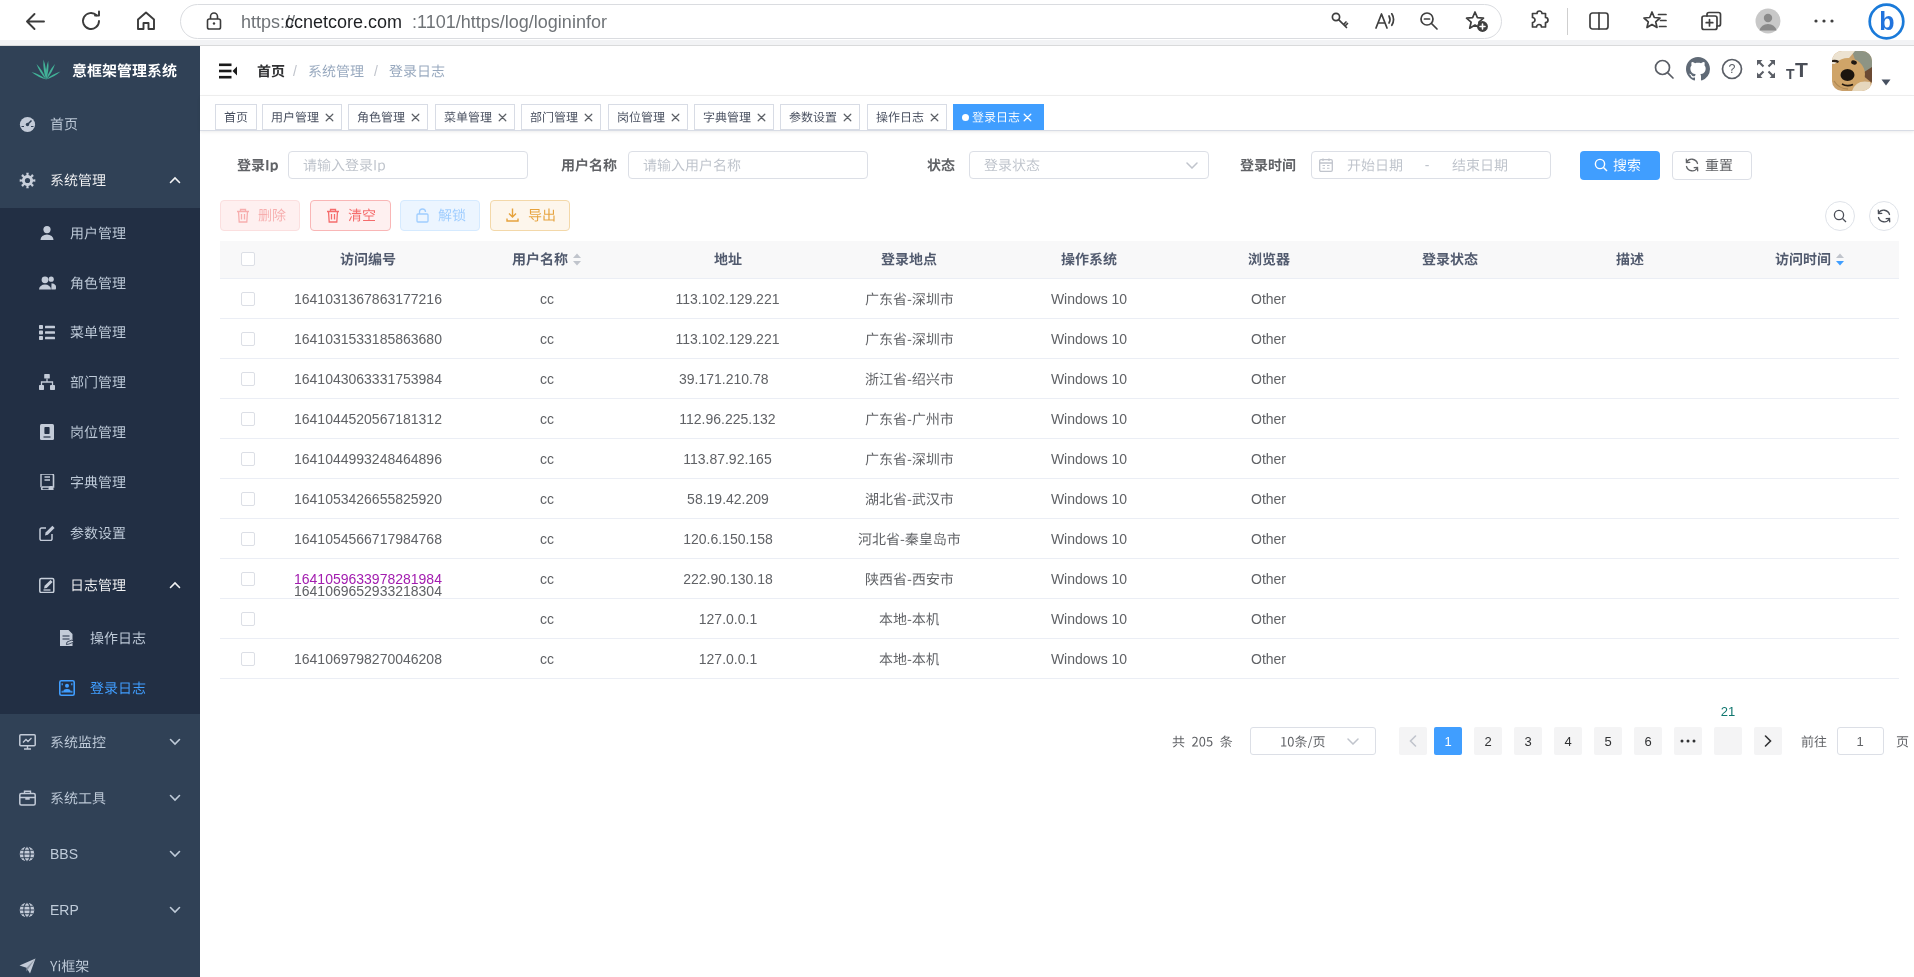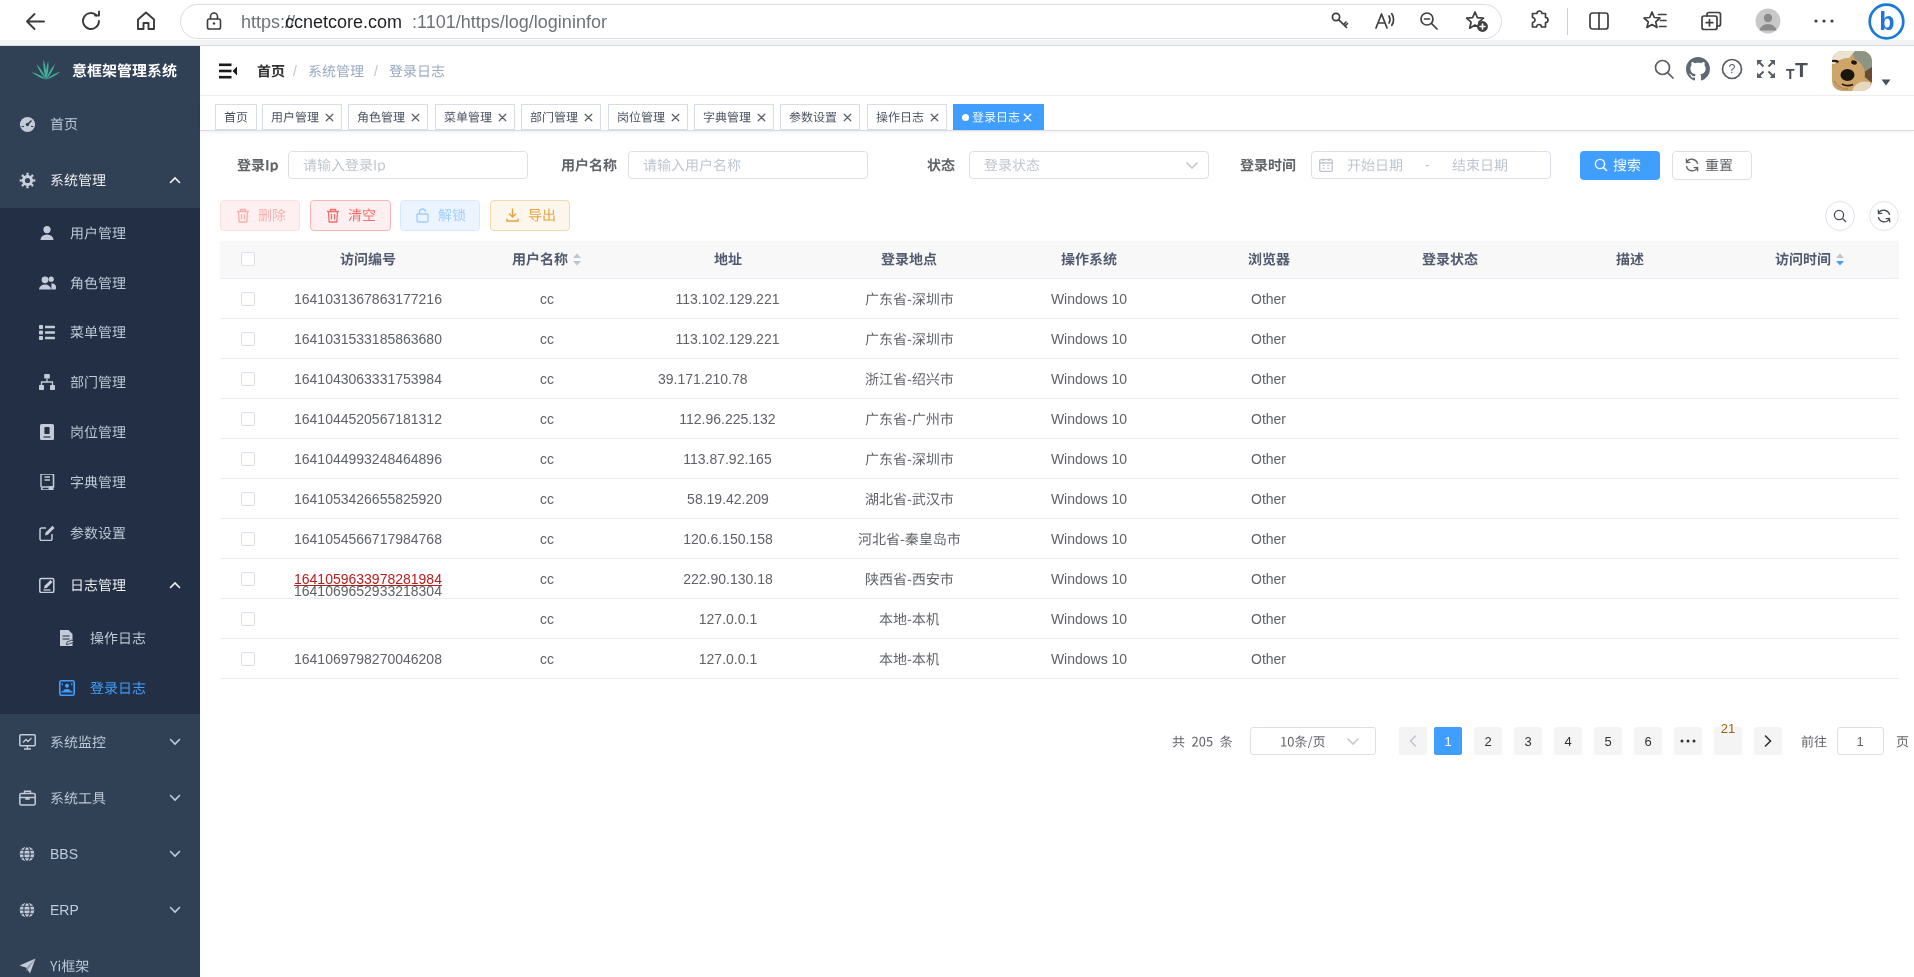--- a/index.html
+++ b/index.html
@@ -975,21 +975,21 @@
       <use href="#r5733" x="1087"></use>
       <use href="#r5e02" x="1337"></use>
     </svg>
   </div>
 <div class="ab" style="left:1050.9px;top:330.9px;font:14px 'Liberation Sans',sans-serif;color:#606266;line-height:16px;white-space:nowrap;">Windows 10</div>
 <div class="ab" style="left:1251.0px;top:330.9px;font:14px 'Liberation Sans',sans-serif;color:#606266;line-height:16px;white-space:nowrap;">Other</div>
 <div class="ab" style="left:220px;top:359px;width:1679px;height:40px;border-bottom:1px solid #ebeef5"></div>
 <div class="ab" style="left:241px;top:372px;width:14px;height:14px;border:1px solid #dcdfe6;border-radius:2px;background:#fff"></div>
 <div class="ab" style="left:294.0px;top:370.9px;font:14px 'Liberation Sans',sans-serif;color:#606266;line-height:16px;white-space:nowrap;">1641043063331753984</div>
 <div class="ab" style="left:540.0px;top:370.9px;font:14px 'Liberation Sans',sans-serif;color:#606266;line-height:16px;white-space:nowrap;">cc</div>
-<div class="ab" style="left:658px;top:370.9px;font:14px 'Liberation Sans',sans-serif;color:#606266;line-height:16px;white-space:nowrap;">39.171.210.78</div>
+<div class="ab" style="left:679px;top:370.9px;font:14px 'Liberation Sans',sans-serif;color:#606266;line-height:16px;white-space:nowrap;">39.171.210.78</div>
 <div class="ab" style="left:864.6px;top:372.0px">
     <svg style="display:block" width="88.87" height="14" viewBox="0 -220 1587 250" fill="#606266">
       <use href="#r6d59" x="0"></use>
       <use href="#r6c5f" x="250"></use>
       <use href="#r7701" x="500"></use>
       <use href="#r2d" x="750"></use>
       <use href="#r7ecd" x="837"></use>
       <use href="#r5174" x="1087"></use>
       <use href="#r5e02" x="1337"></use>
     </svg>
@@ -1064,21 +1064,21 @@
       <use href="#r79e6" x="837"></use>
       <use href="#r7687" x="1087"></use>
       <use href="#r5c9b" x="1337"></use>
       <use href="#r5e02" x="1587"></use>
     </svg>
   </div>
 <div class="ab" style="left:1050.9px;top:530.9px;font:14px 'Liberation Sans',sans-serif;color:#606266;line-height:16px;white-space:nowrap;">Windows 10</div>
 <div class="ab" style="left:1251.0px;top:530.9px;font:14px 'Liberation Sans',sans-serif;color:#606266;line-height:16px;white-space:nowrap;">Other</div>
 <div class="ab" style="left:220px;top:559px;width:1679px;height:40px;border-bottom:1px solid #ebeef5"></div>
 <div class="ab" style="left:241px;top:572px;width:14px;height:14px;border:1px solid #dcdfe6;border-radius:2px;background:#fff"></div>
-<div class="ab" style="left:294.0px;top:570.9px;font:14px 'Liberation Sans',sans-serif;color:#b91c1c;line-height:16px;white-space:nowrap;text-decoration:underline;">1641059633978281984</div>
+<div class="ab" style="left:294.0px;top:570.9px;font:14px 'Liberation Sans',sans-serif;color:#a21caf;line-height:16px;white-space:nowrap;">1641059633978281984</div>
 <div class="ab" style="left:540.0px;top:570.9px;font:14px 'Liberation Sans',sans-serif;color:#606266;line-height:16px;white-space:nowrap;">cc</div>
 <div class="ab" style="left:683.2px;top:570.9px;font:14px 'Liberation Sans',sans-serif;color:#606266;line-height:16px;white-space:nowrap;">222.90.130.18</div>
 <div class="ab" style="left:864.6px;top:572.0px">
     <svg style="display:block" width="88.87" height="14" viewBox="0 -220 1587 250" fill="#606266">
       <use href="#r9655" x="0"></use>
       <use href="#r897f" x="250"></use>
       <use href="#r7701" x="500"></use>
       <use href="#r2d" x="750"></use>
       <use href="#r897f" x="837"></use>
       <use href="#r5b89" x="1087"></use>
@@ -1159,21 +1159,21 @@
 <div class="ab" style="left:1644.4px;top:733.5px;font:13px 'Liberation Sans',sans-serif;color:#303133;line-height:15px;white-space:nowrap;">6</div>
 <div class="ab" style="left:1674px;top:727px;width:28px;height:28px;background:#f4f4f5;border-radius:2px"></div>
 <svg class="ic" style="left:1680px;top:739px" width="16" height="4" viewBox="0 0 16 4">
     <g fill="#303133">
       <circle cx="2" cy="2" r="1.5"></circle>
       <circle cx="8" cy="2" r="1.5"></circle>
       <circle cx="14" cy="2" r="1.5"></circle>
     </g>
   </svg>
 <div class="ab" style="left:1714px;top:727px;width:28px;height:28px;background:#f4f4f5;border-radius:2px"></div>
-<div class="ab" style="left:1720.8px;top:721px;font:13px 'Liberation Sans',sans-serif;color:#a16207;line-height:15px;white-space:nowrap;">21</div>
+<div class="ab" style="left:1720.8px;top:704px;font:13px 'Liberation Sans',sans-serif;color:#0f766e;line-height:15px;white-space:nowrap;">21</div>
 <div class="ab" style="left:1754px;top:727px;width:28px;height:28px;background:#f4f4f5;border-radius:2px"></div>
 <svg class="ic" style="left:1764px;top:735px" width="8" height="12" viewBox="0 0 8 12">
     <path d="M1.5 1 L6.5 6 L1.5 11" stroke="#303133" stroke-width="1.6" fill="none" stroke-linecap="round"></path>
   </svg>
 <div class="ab" style="left:1801.0px;top:734.5px">
     <svg style="display:block" width="26.00" height="13" viewBox="0 -220 500 250" fill="#606266">
       <use href="#r524d" x="0"></use>
       <use href="#r5f80" x="250"></use>
     </svg>
   </div>

